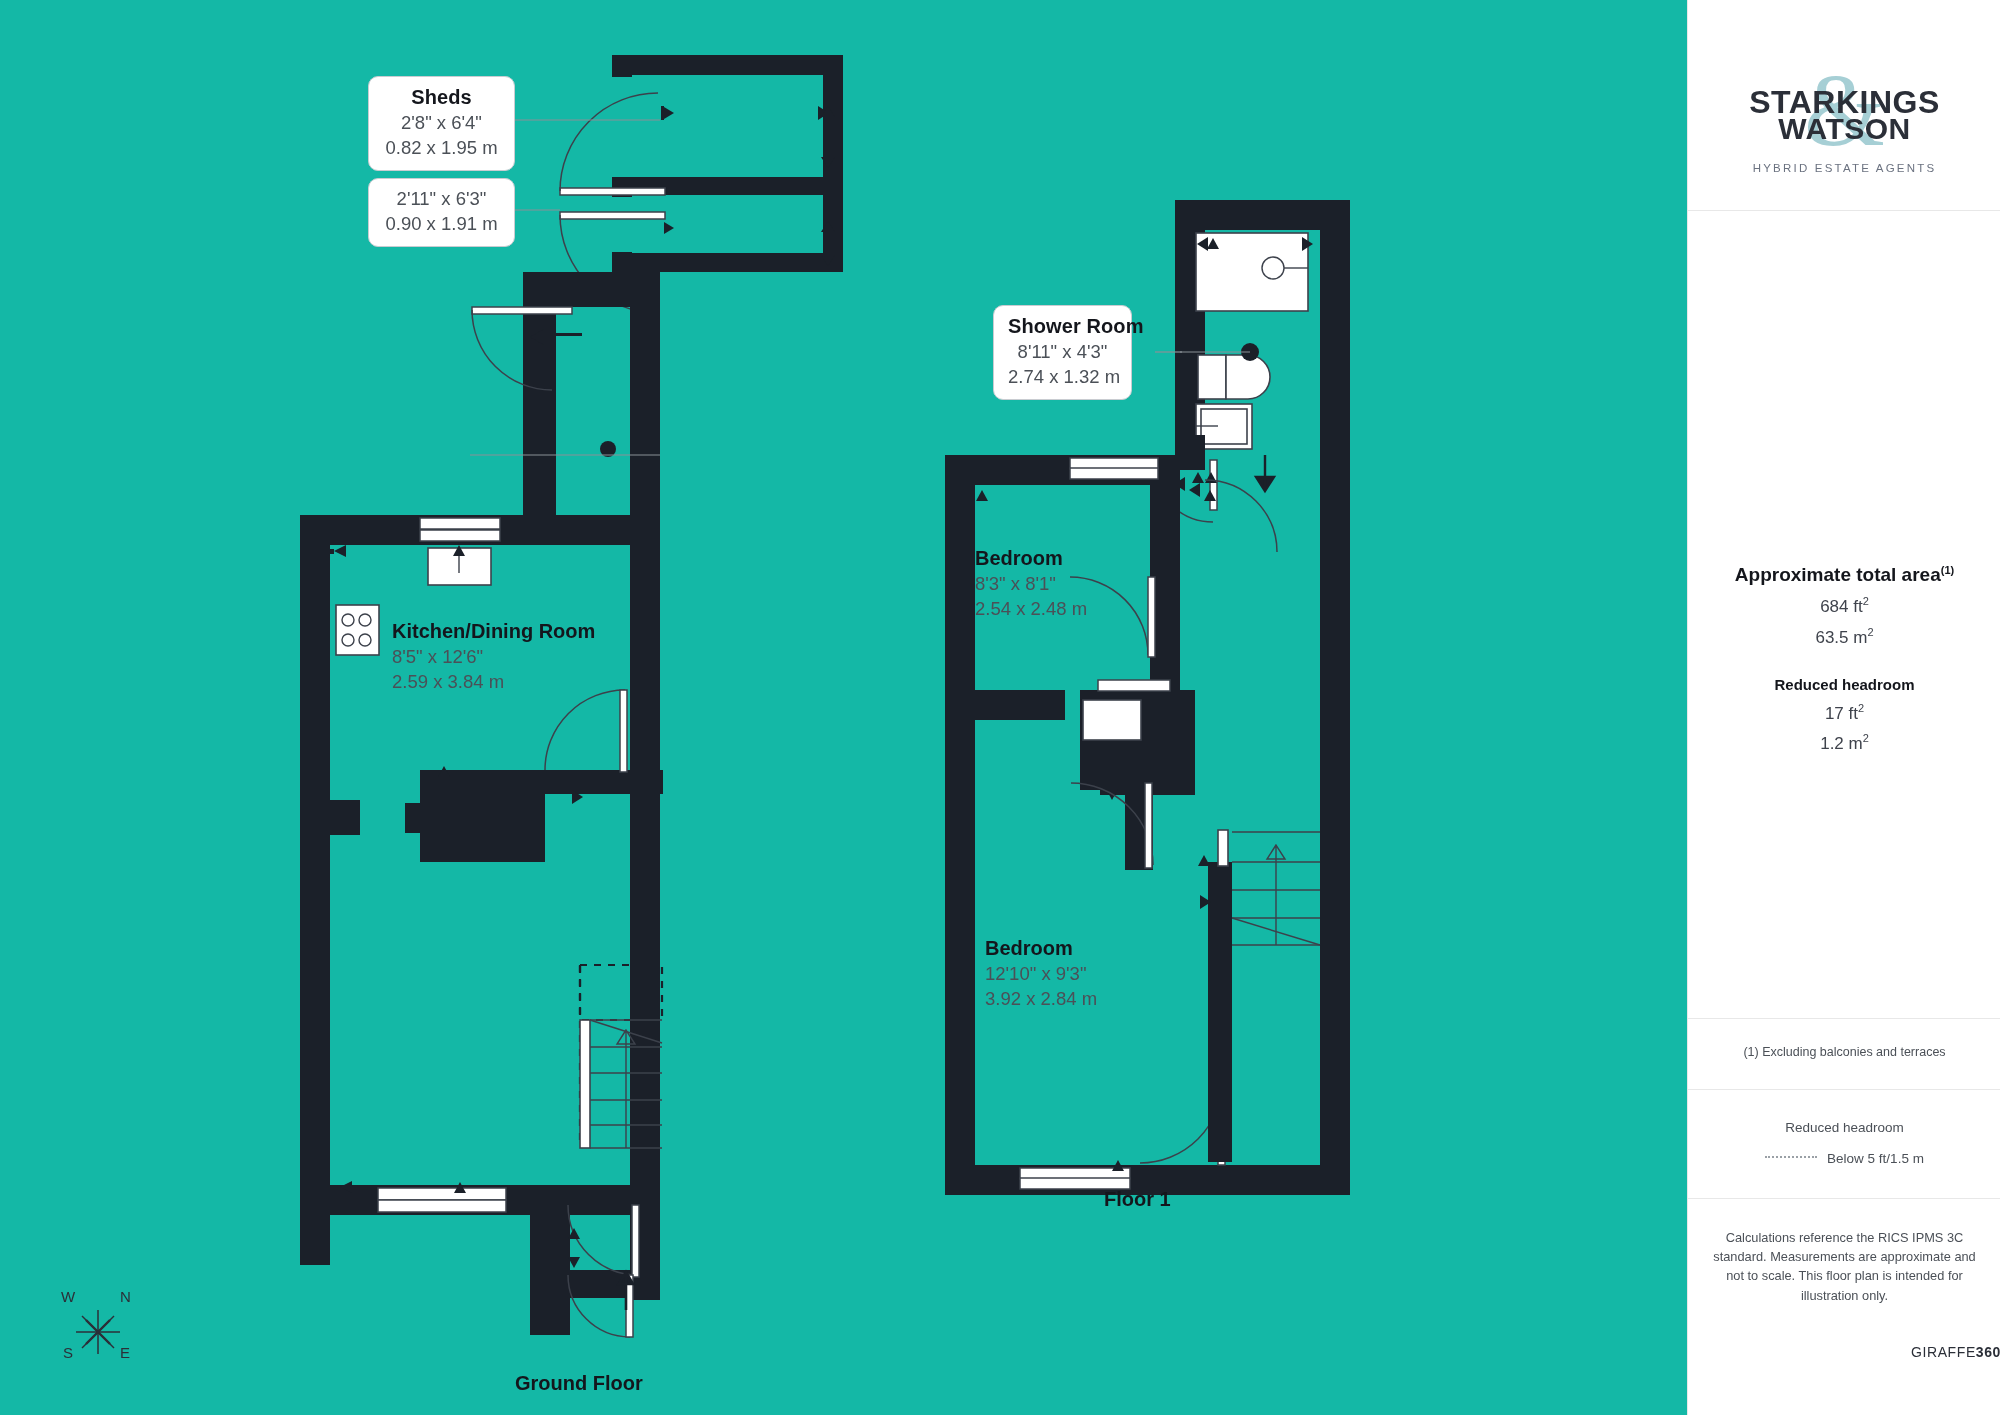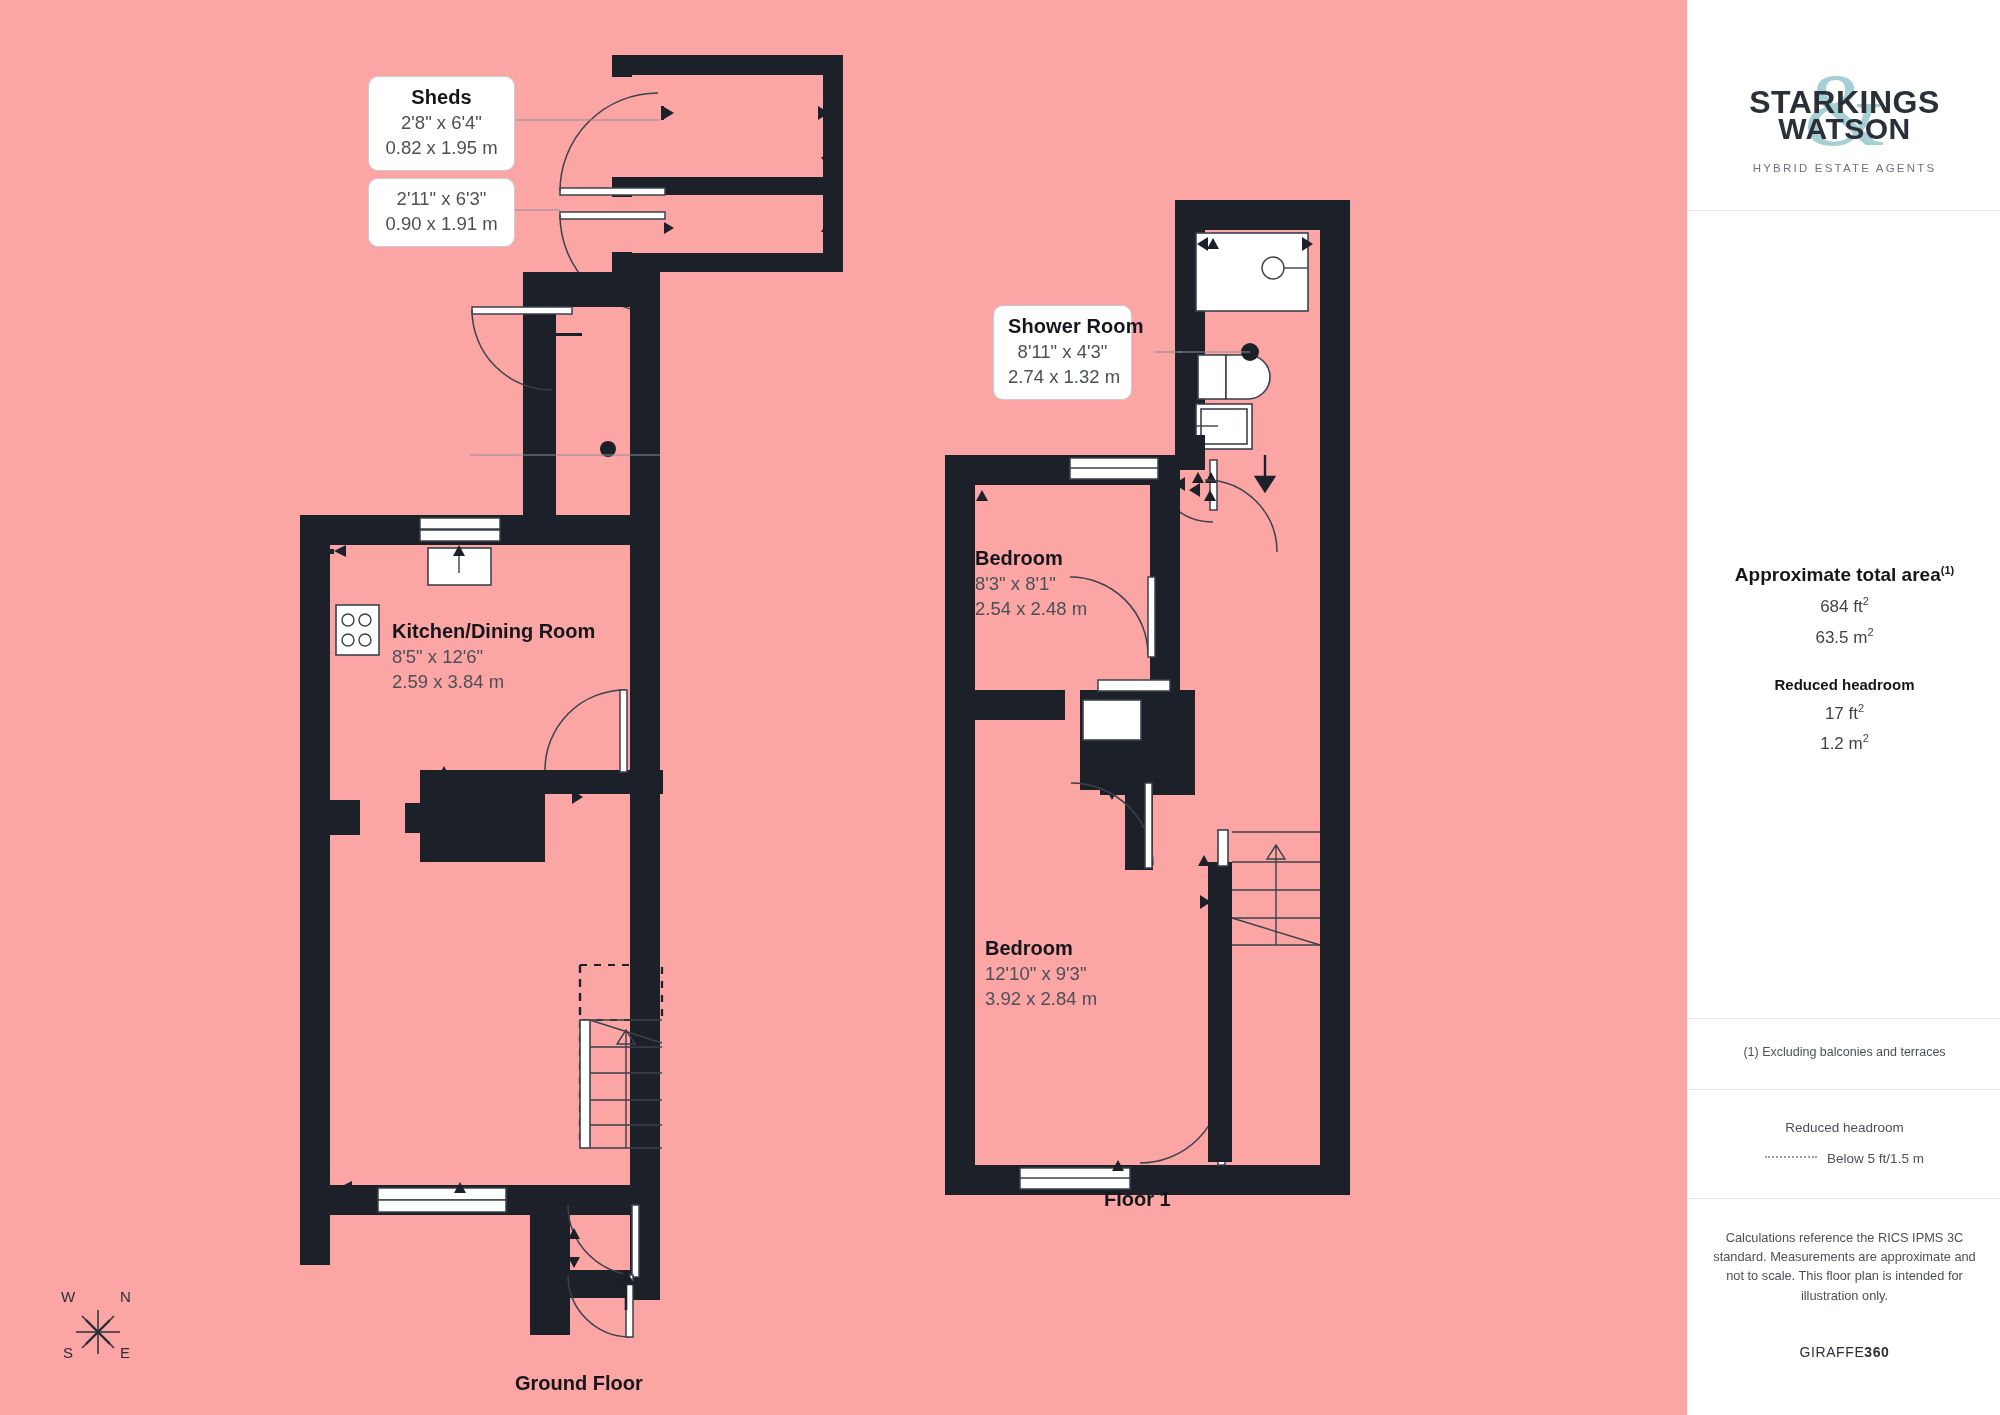--- a/index.html
+++ b/index.html
@@ -2,21 +2,21 @@
 <html><head>
 <meta charset="utf-8">
 <style>
   * { box-sizing: border-box; margin: 0; padding: 0; }
   html, body {
     width: 2000px; height: 1415px;
     background: #ffffff;
     font-family: "Liberation Sans", sans-serif;
     overflow: hidden;
   }
-  #root { position: relative; width: 2000px; height: 1415px; background: #fca5a5; }
+  #root { position: relative; width: 2000px; height: 1415px; background: #14b8a6; }
 
   
   #sidebar {
     position: absolute; left: 1687px; top: 0;
     width: 313px; height: 1415px;
     background: #fff;
     border-left: 1px solid #e8e8e8;
   }
   .sb-sec { position: absolute; left: 0; width: 313px; text-align: center; }
   .sb-div { position: absolute; left: 0; width: 313px; height: 1px; background: #e8e8e8; }
@@ -48,21 +48,21 @@
 
   .foot-note { font-size: 12.5px; color: #4b5057; }
   .rh-title { font-size: 13.5px; color: #4b5057; }
   .rh-row { margin-top: 16px; font-size: 13.5px; color: #4b5057; }
   .rh-dash {
     display: inline-block; width: 52px; height: 1px;
     border-top: 2px dotted #9aa0a6; vertical-align: middle;
     margin-right: 10px; position: relative; top: -2px;
   }
   .calc-text { font-size: 12.8px; color: #4b5057; line-height: 1.5; padding: 0 24px; }
-  .giraffe { font-size: 14px; color: #2b2f38; letter-spacing: 0.6px; }
+  .giraffe { font-size: 14px; color: #2b2f38; letter-spacing: 0.6px; text-align: right; }
   .giraffe b { font-weight: 700; }
 
   
   #plan { position: absolute; left: 0; top: 0; width: 1687px; height: 1415px; }
 
   
   .callout {
     position: absolute;
     border: 1.6px solid #c9ccd1;
     border-radius: 10px;

